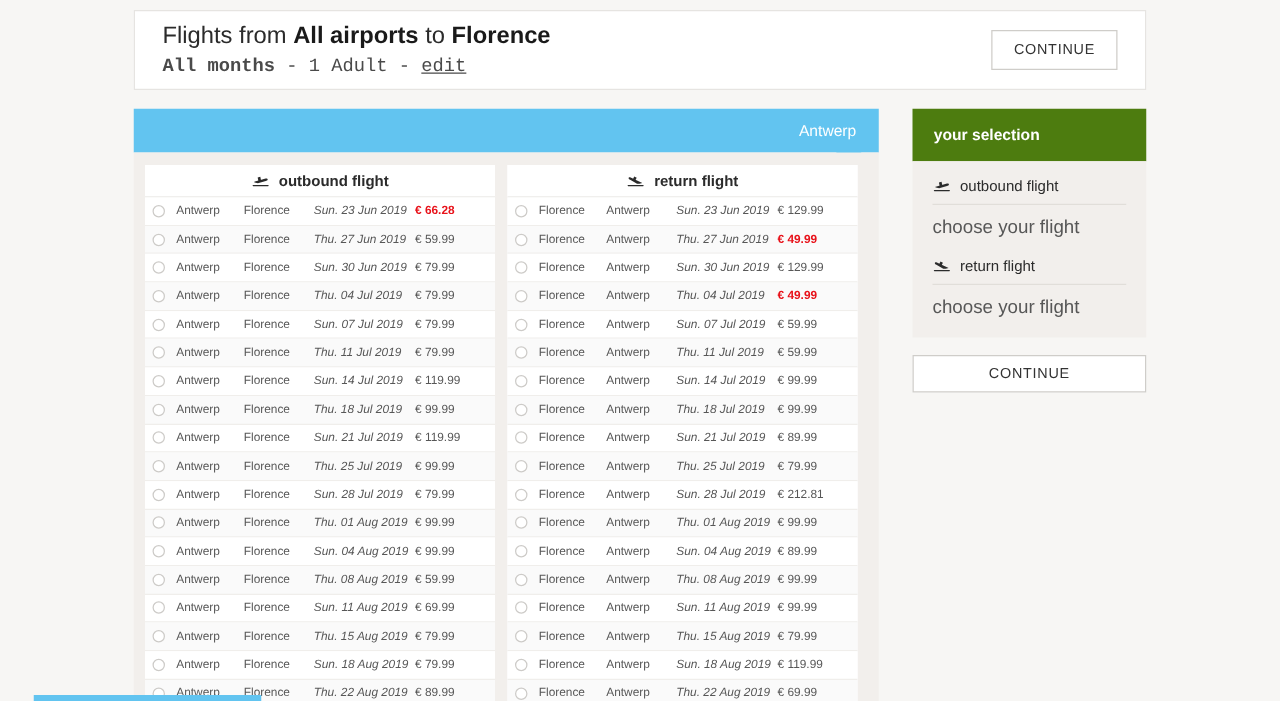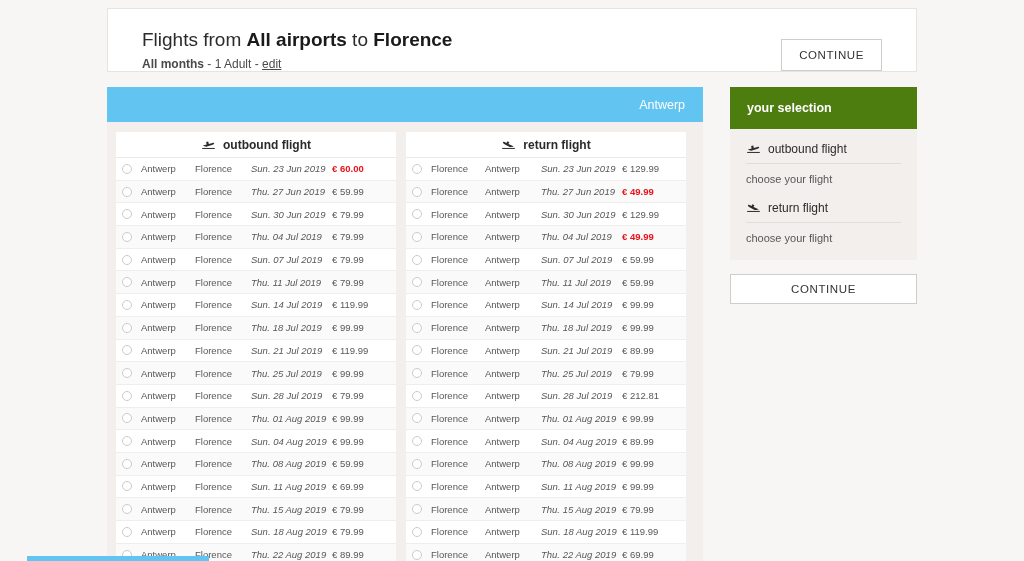--- a/index.html
+++ b/index.html
@@ -9,30 +9,30 @@
     background: #f7f6f4;
     font-family: "Liberation Sans", sans-serif;
     overflow: hidden;
   }
   #page { position: relative; width: 1024px; height: 561px; background: #f7f6f4; }
 
   
   .search-card {
     position: absolute; left: 107px; top: 8px; width: 810px; height: 64px;
     background: #ffffff; border: 1px solid #e6e4e1;
-    display: flex; align-items: flex-end; justify-content: space-between;
-    padding: 0 34px;
+    display: flex; align-items: center; justify-content: space-between;
+    padding: 0 22px;
   }
   .search-title {
     font-size: 19px; color: #2b2b2b; font-weight: 300; line-height: 1.2;
     white-space: nowrap;
   }
   .search-title b { font-weight: 700; color: #1a1a1a; }
   .search-sub {
-    font-size: 12px; color: #4a4a4a; margin-top: 5px; white-space: nowrap;
+    font-size: 15px; color: #4a4a4a; margin-top: 5px; white-space: nowrap; font-family: Liberation Mono, monospace;
   }
   .search-sub b { font-weight: 700; }
   .search-sub .edit { color: #4a4a4a; text-decoration: underline; cursor: pointer; }
   .btn-continue-top {
     background: #fff; border: 1px solid #cfcdc9; color: #333;
     font-size: 11.5px; letter-spacing: 0.6px; padding: 9px 17px; cursor: pointer;
     font-family: "Liberation Sans", sans-serif;
   }
 
   
@@ -86,21 +86,21 @@
     height: 42px; background: #4d7c0f; color: #fff;
     display: flex; align-items: center; padding-left: 17px;
     font-size: 12.5px; font-weight: 700;
   }
   .side-body { background: #f2efec; padding: 13px 16px 16px 16px; }
   .side-leg-title {
     display: flex; align-items: center; gap: 7px;
     font-size: 12px; color: #2b2b2b; padding-bottom: 7px;
     border-bottom: 1px solid #e1ded9;
   }
-  .side-leg-value { font-size: 11px; color: #575757; padding: 9px 0 0 0; }
+  .side-leg-value { font-size: 15px; color: #575757; padding: 9px 0 0 0; }
   .side-gap { height: 16px; }
   .btn-continue-side {
     margin-top: 14px; width: 187px; height: 30px; background: #fff;
     border: 1px solid #cfcdc9; color: #333; font-size: 11.5px;
     letter-spacing: 0.6px; cursor: pointer; display: block;
     font-family: "Liberation Sans", sans-serif;
   }
 
   
   .contact {
@@ -143,21 +143,21 @@
           <path d="M8.2 4.2 L11.6 3.3 L12.6 8.3 L9.3 9.2 Z" fill="#2b2b2b"></path>
         </svg>
         <span>outbound flight</span>
       </div>
       <div id="outbound-list">
           <div class="flight-row">
             <span class="radio"></span>
             <span class="c-from">Antwerp</span>
             <span class="c-to">Florence</span>
             <span class="c-date">Sun. 23 Jun 2019</span>
-            <span class="c-price deal">€ 60.00</span>
+            <span class="c-price deal">€ 66.28</span>
           </div>
           <div class="flight-row">
             <span class="radio"></span>
             <span class="c-from">Antwerp</span>
             <span class="c-to">Florence</span>
             <span class="c-date">Thu. 27 Jun 2019</span>
             <span class="c-price">€ 59.99</span>
           </div>
           <div class="flight-row">
             <span class="radio"></span>

